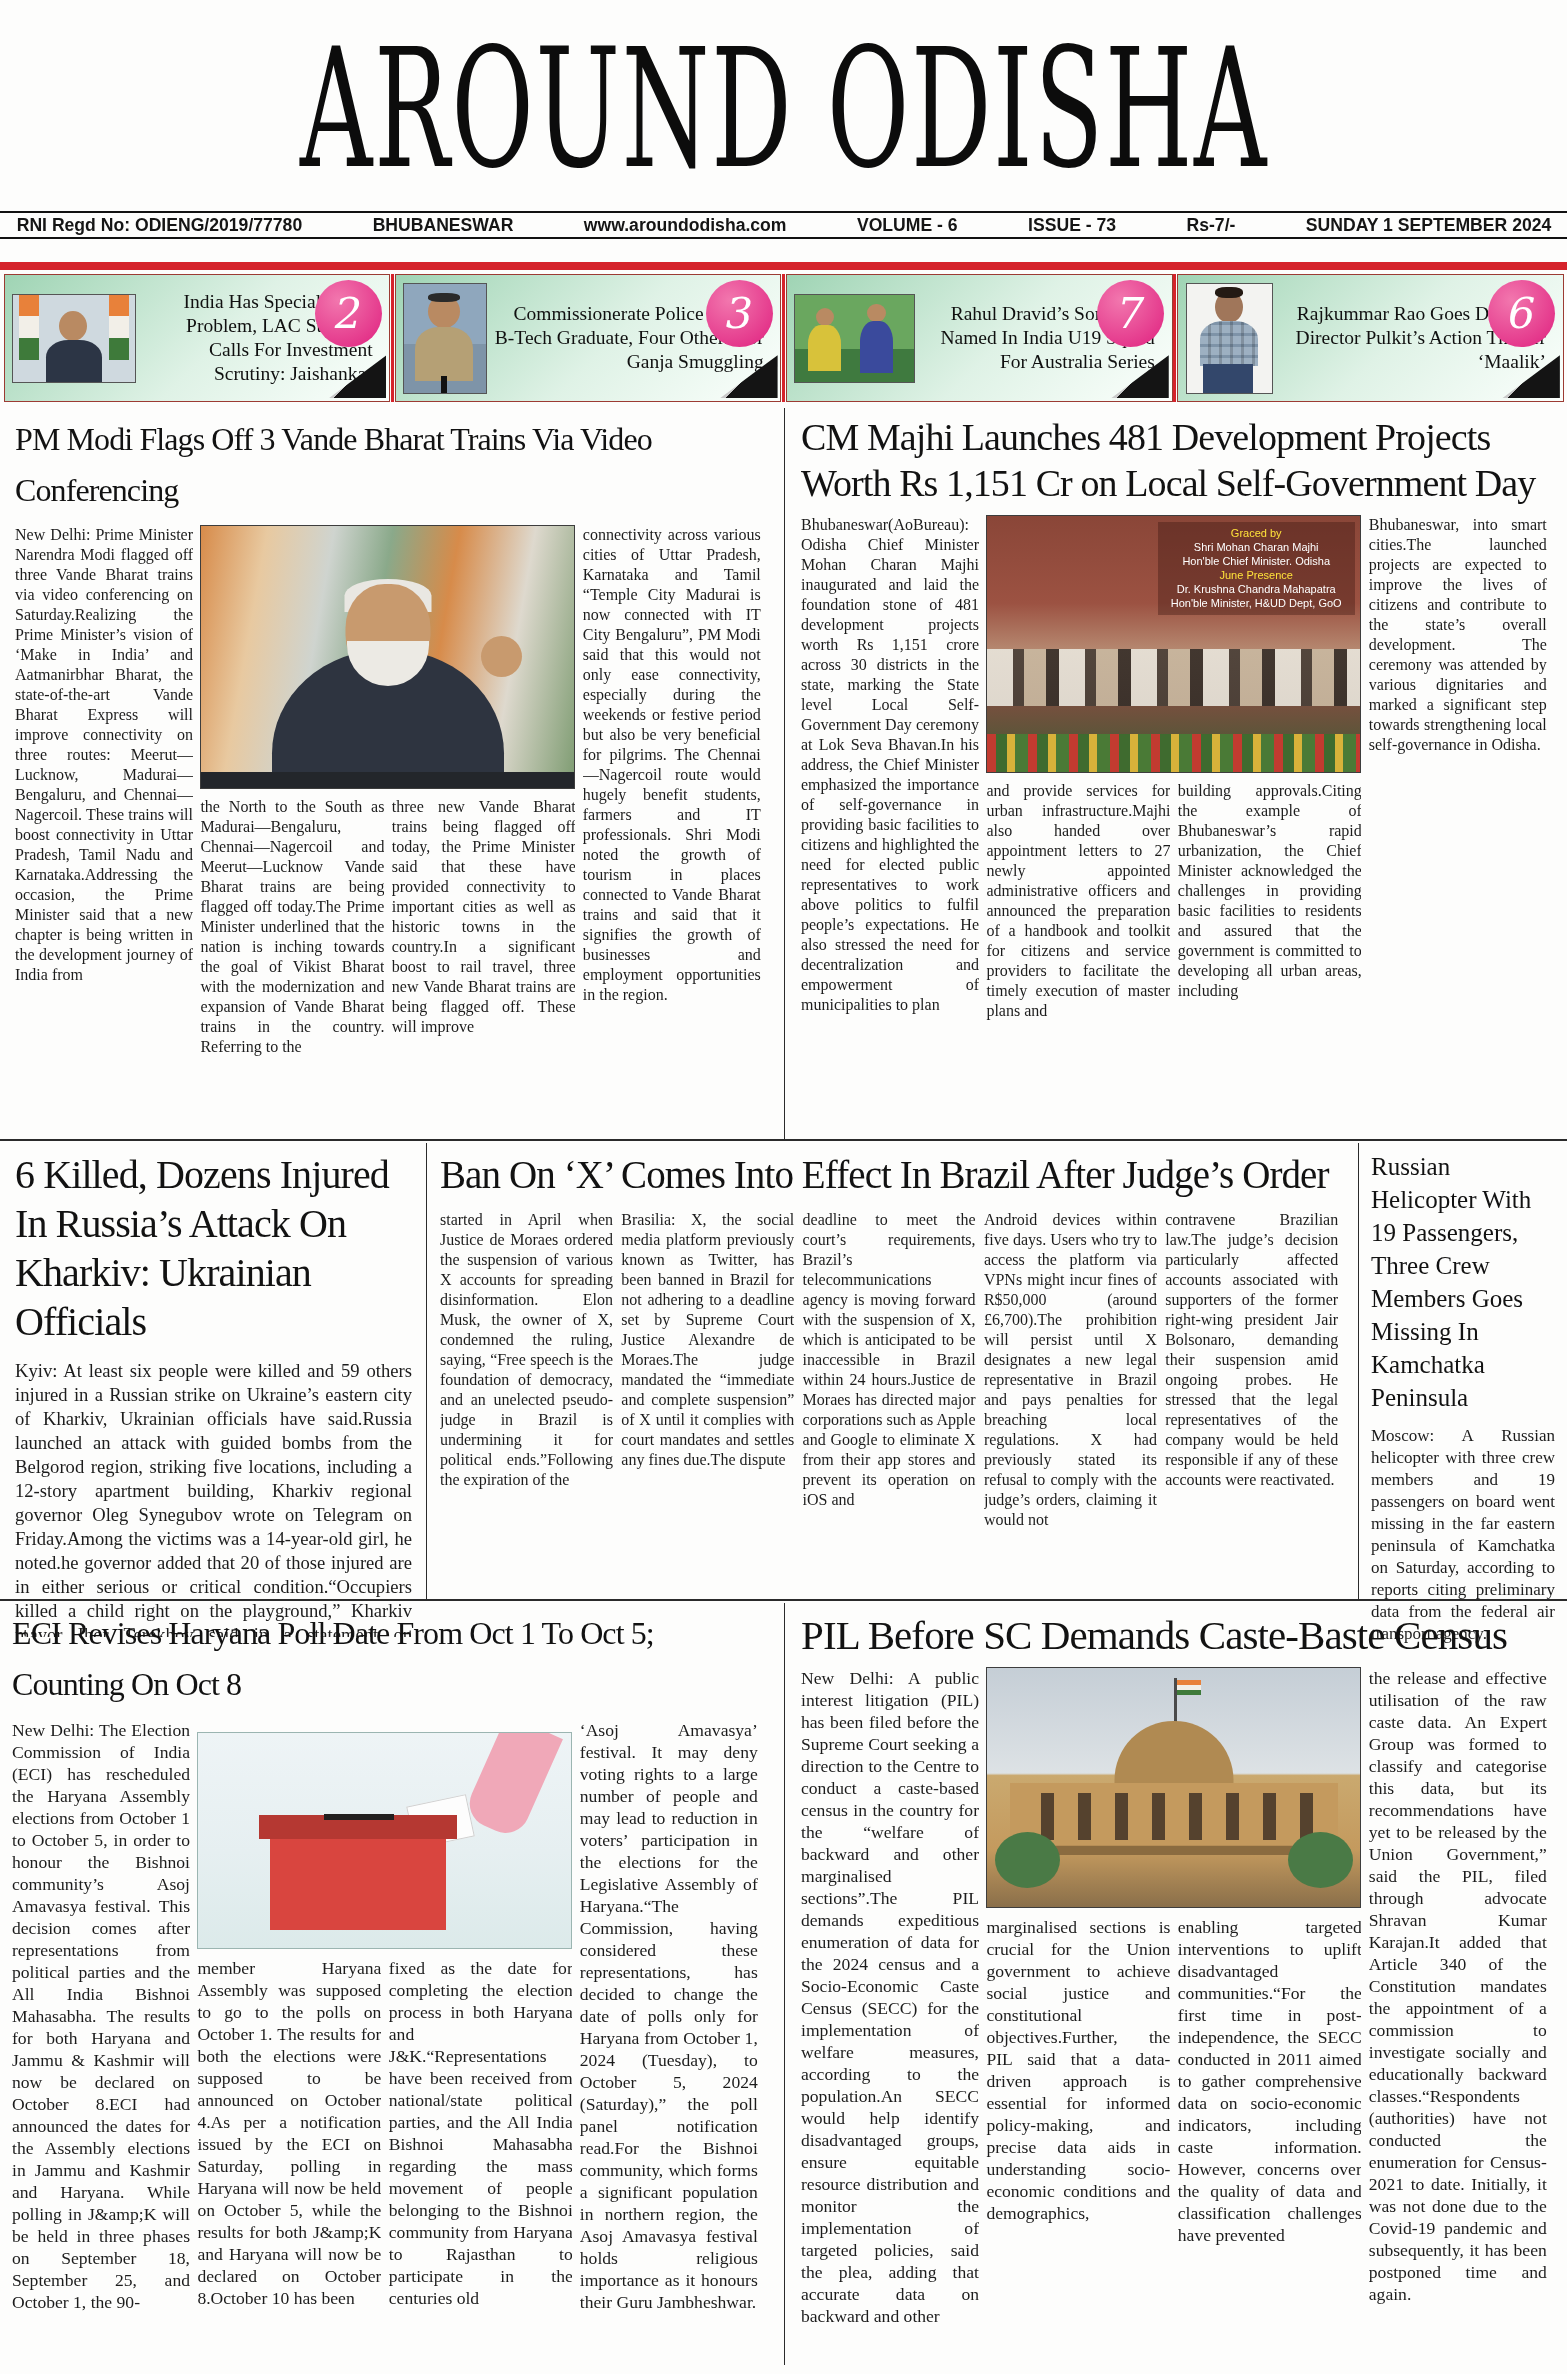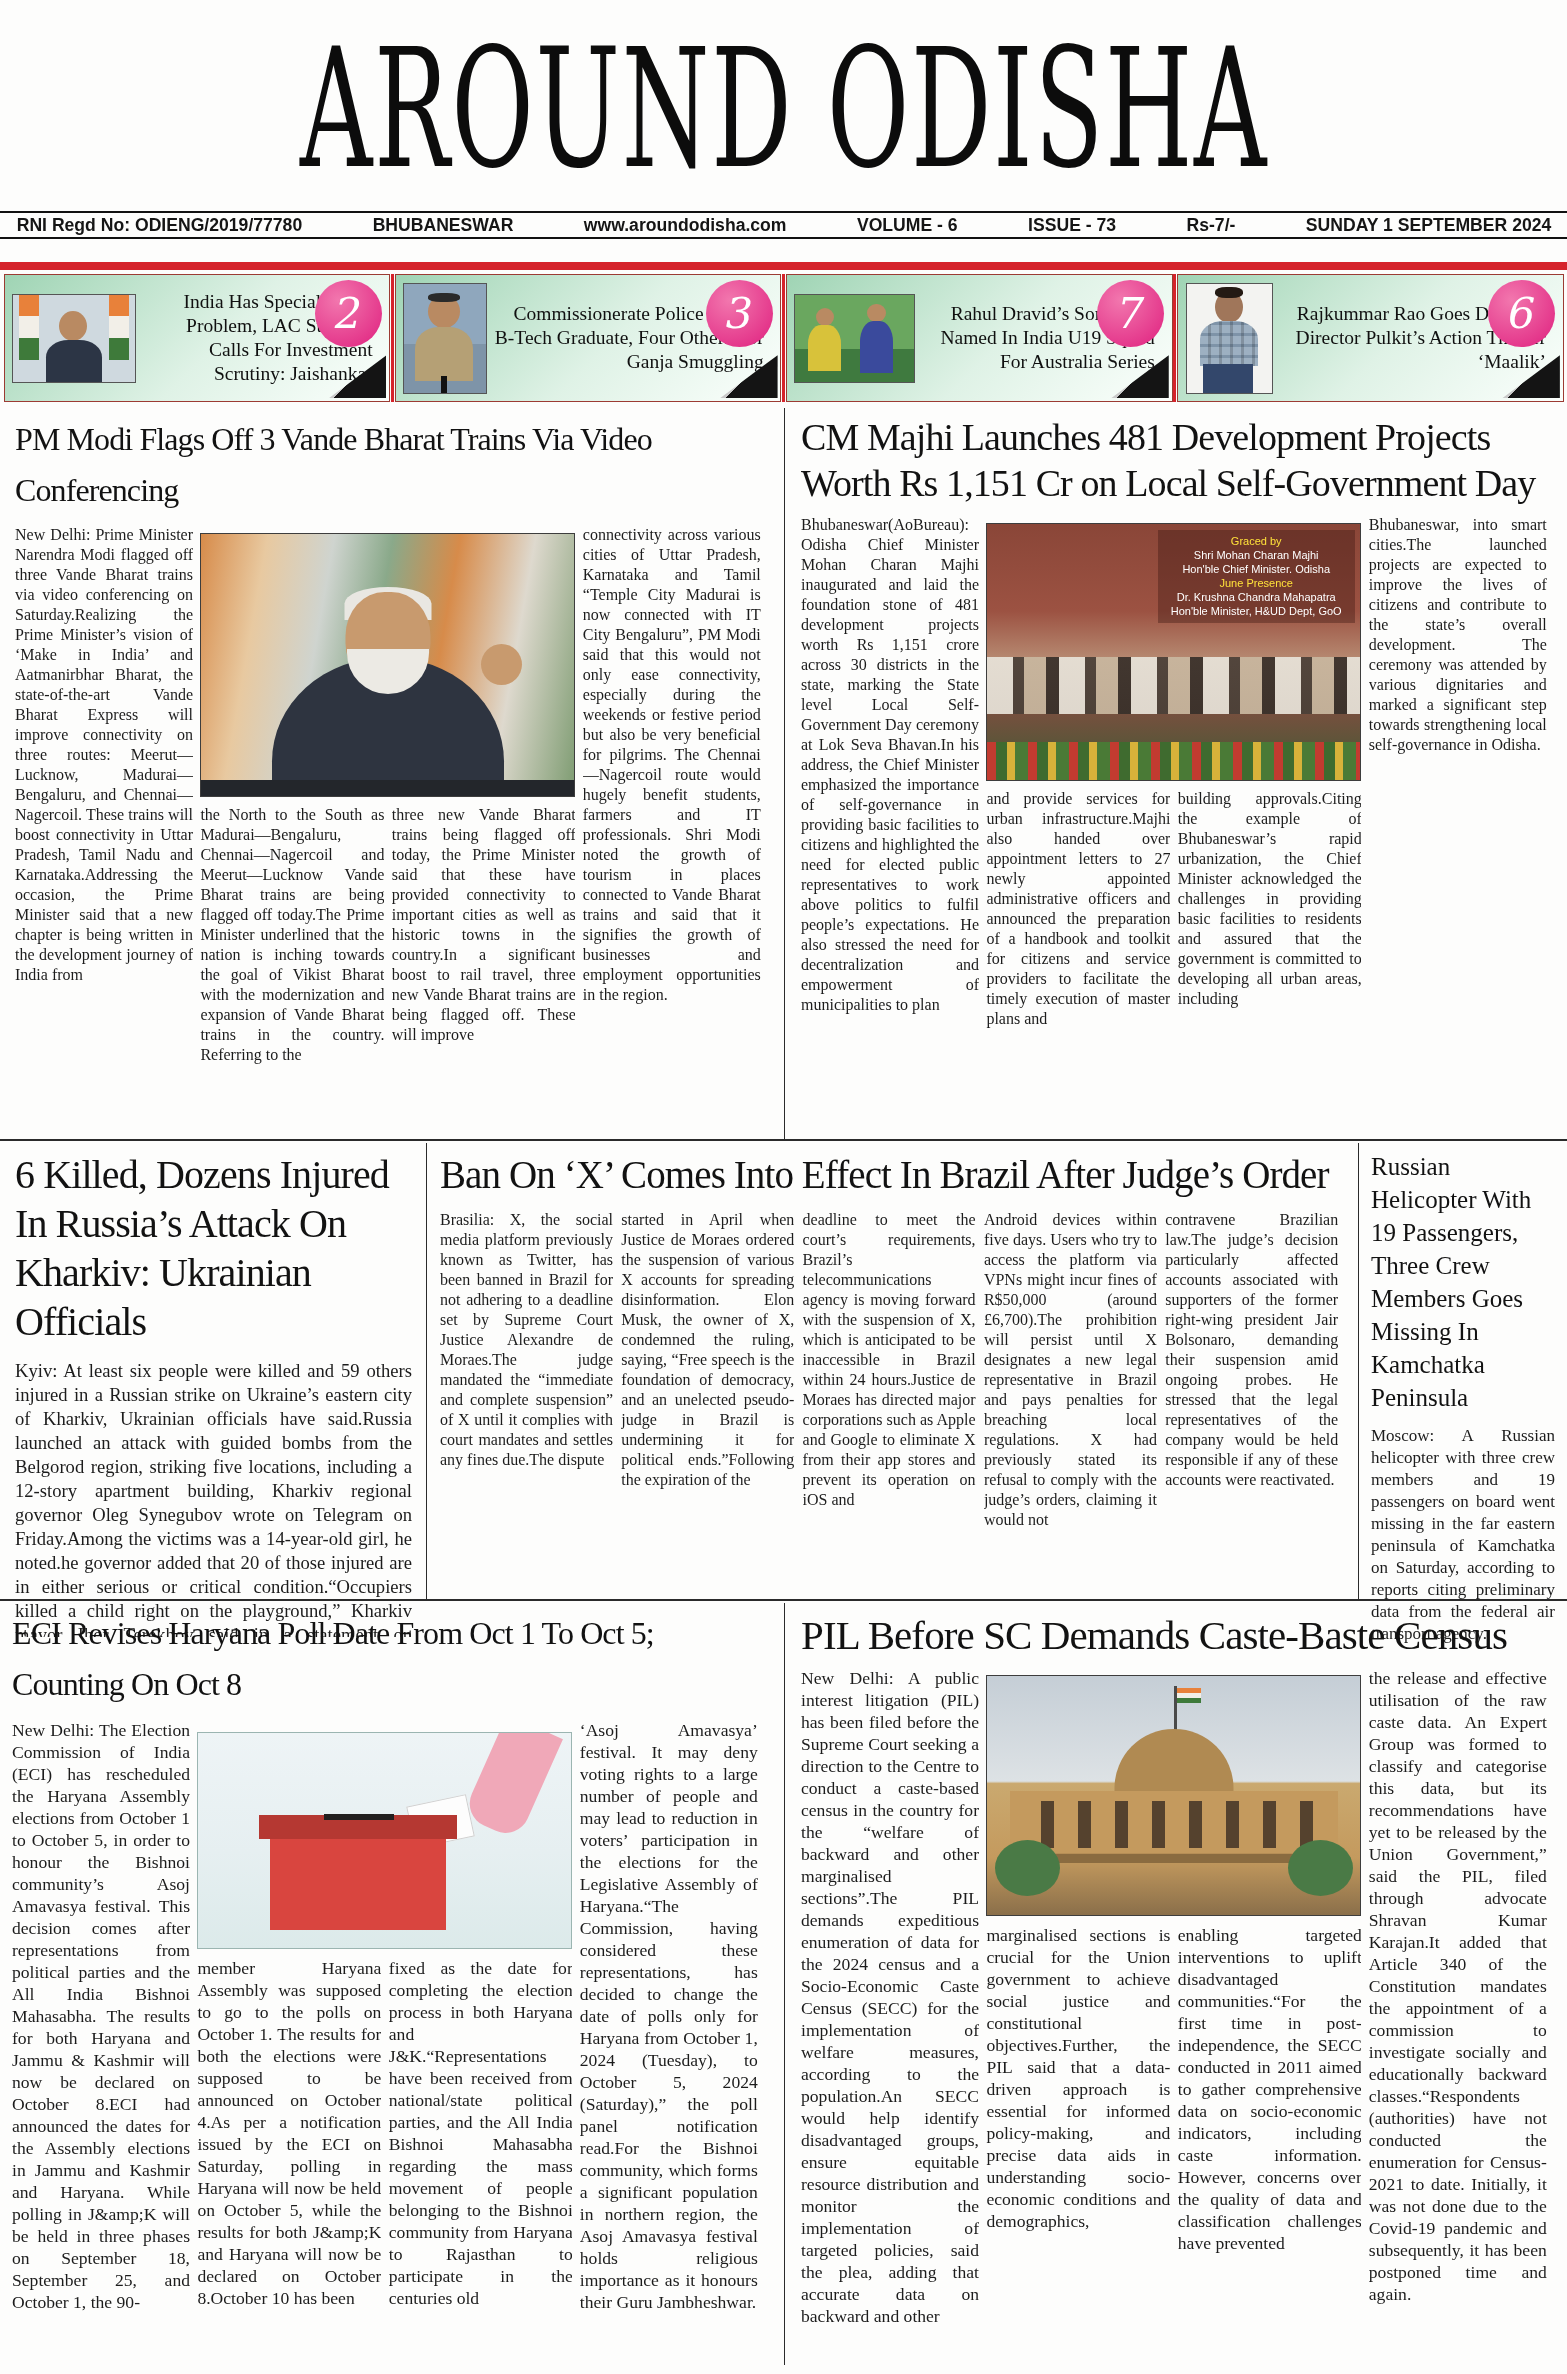--- a/index.html
+++ b/index.html
@@ -47,21 +47,21 @@
   .h-lg{font-size:38px;line-height:46px;}
   .h-md{font-size:39px;line-height:45px;white-space:nowrap;overflow:hidden;}
   .h-kh{font-size:40px;line-height:49px;}
   .h-he{font-size:25px;line-height:33px;letter-spacing:0;}
   .abody{display:flex;gap:7.4px;margin-top:9.3px;overflow:hidden;}
   .ncol{width:178px;flex:none;font-size:16px;line-height:20px;text-align:justify;overflow:hidden;}
   .nmid{width:375px;flex:none;overflow:hidden;}
   .subcols{display:flex;gap:7.4px;margin-top:7.4px;}
   .subcol{width:184px;flex:none;font-size:16px;line-height:20px;text-align:justify;overflow:hidden;}
   .bigcol{font-size:17.6px;line-height:22px;}
-  .photo{position:relative;border:0.9px solid #3d3d3d;overflow:hidden;margin-top:8px;}
+  .photo{position:relative;border:0.9px solid #3d3d3d;overflow:hidden;}
   
   .ph-modi{width:373px;height:262px;background:linear-gradient(100deg,#d78b4a 0%,#e8c9a0 16%,#cfd4cf 32%,#8aa98a 46%,#d78b4a 62%,#ded9ce 80%,#7e9c72 100%);}
   .ph-modi .torso{position:absolute;bottom:0;left:50%;transform:translateX(-50%);width:232px;height:139px;background:#2e3440;border-radius:50% 50% 0 0/75% 75% 0 0;}
   .ph-modi .head{position:absolute;bottom:109px;left:50%;transform:translateX(-50%);width:85px;height:95px;background:#c89a6e;border-radius:46%;}
   .ph-modi .hair{position:absolute;bottom:176px;left:50%;transform:translateX(-50%);width:87px;height:33px;background:#e9e7e2;border-radius:50% 50% 0 0;}
   .ph-modi .beard{position:absolute;bottom:102px;left:50%;transform:translateX(-50%);width:82px;height:45px;background:#eceae4;border-radius:0 0 41px 41px;}
   .ph-modi .hand{position:absolute;bottom:111px;right:52px;width:41px;height:41px;background:#c89a6e;border-radius:50%;}
   .ph-modi .desk{position:absolute;bottom:0;left:0;width:100%;height:16.7px;background:#23262b;}
   
   .ph-majhi{width:373px;height:256px;background:linear-gradient(180deg,#8a4638 0%,#9c5242 34%,#b5876f 52%,#7a4f3f 72%,#3f5b33 100%);}
@@ -228,22 +228,22 @@
   <div class="sec" style="top:1150px;left:15px;width:397px;">
     <h2 class="headline h-kh">6 Killed, Dozens Injured In Russia’s Attack On Kharkiv: Ukrainian Officials</h2>
     <div class="kbody" style="height:278px;">Kyiv: At least six people were killed and 59 others injured in a Russian strike on Ukraine’s eastern city of Kharkiv, Ukrainian officials have said.Russia launched an attack with guided bombs from the Belgorod region, striking five locations, including a 12-story apartment building, Kharkiv regional governor Oleg Synegubov wrote on Telegram on Friday.Among the victims was a 14-year-old girl, he noted.he governor added that 20 of those injured are in either serious or critical condition.“Occupiers killed a child right on the playground,” Kharkiv mayor Ihor Terekhov said in a statement on Telegram.</div>
   </div>
 
   <div class="vrule" style="left:426px;top:1143px;height:456px;"></div>
 
   <div class="sec" style="top:1152px;left:440px;width:905px;">
     <h2 class="headline h-md">Ban On ‘X’ Comes Into Effect In Brazil After Judge’s Order</h2>
     <div class="xcols" style="height:380px;">
+      <div class="xcol">started in April when Justice de Moraes ordered the suspension of various X accounts for spreading disinformation. Elon Musk, the owner of X, condemned the ruling, saying, “Free speech is the foundation of democracy, and an unelected pseudo-judge in Brazil is undermining it for political ends.”Following the expiration of the</div>
       <div class="xcol">Brasilia: X, the social media platform previously known as Twitter, has been banned in Brazil for not adhering to a deadline set by Supreme Court Justice Alexandre de Moraes.The judge mandated the “immediate and complete suspension” of X until it complies with court mandates and settles any fines due.The dispute</div>
-      <div class="xcol">started in April when Justice de Moraes ordered the suspension of various X accounts for spreading disinformation. Elon Musk, the owner of X, condemned the ruling, saying, “Free speech is the foundation of democracy, and an unelected pseudo-judge in Brazil is undermining it for political ends.”Following the expiration of the</div>
       <div class="xcol">deadline to meet the court’s requirements, Brazil’s telecommunications agency is moving forward with the suspension of X, which is anticipated to be inaccessible in Brazil within 24 hours.Justice de Moraes has directed major corporations such as Apple and Google to eliminate X from their app stores and prevent its operation on iOS and</div>
       <div class="xcol">Android devices within five days. Users who try to access the platform via VPNs might incur fines of R$50,000 (around £6,700).The prohibition will persist until X designates a new legal representative in Brazil and pays penalties for breaching local regulations. X had previously stated its refusal to comply with the judge’s orders, claiming it would not</div>
       <div class="xcol">contravene Brazilian law.The judge’s decision particularly affected accounts associated with supporters of the former right-wing president Jair Bolsonaro, demanding their suspension amid ongoing probes. He stressed that the legal representatives of the company would be held responsible if any of these accounts were reactivated.</div>
     </div>
   </div>
 
   <div class="vrule" style="left:1358px;top:1143px;height:456px;"></div>
 
   <div class="sec" style="top:1150px;left:1371px;width:184px;">
     <h2 class="headline h-he">Russian Helicopter With 19 Passengers, Three Crew Members Goes Missing In Kamchatka Peninsula</h2>

